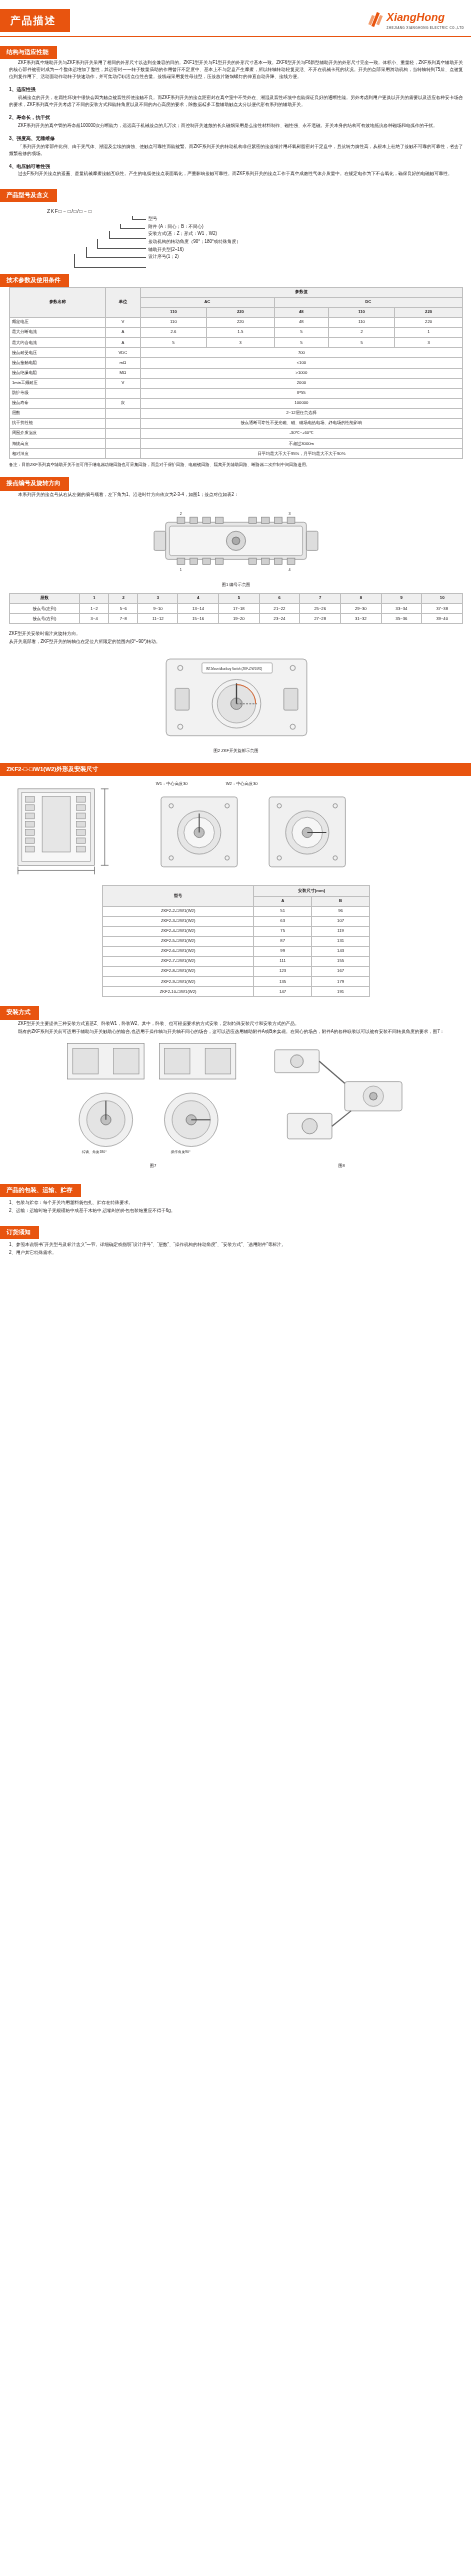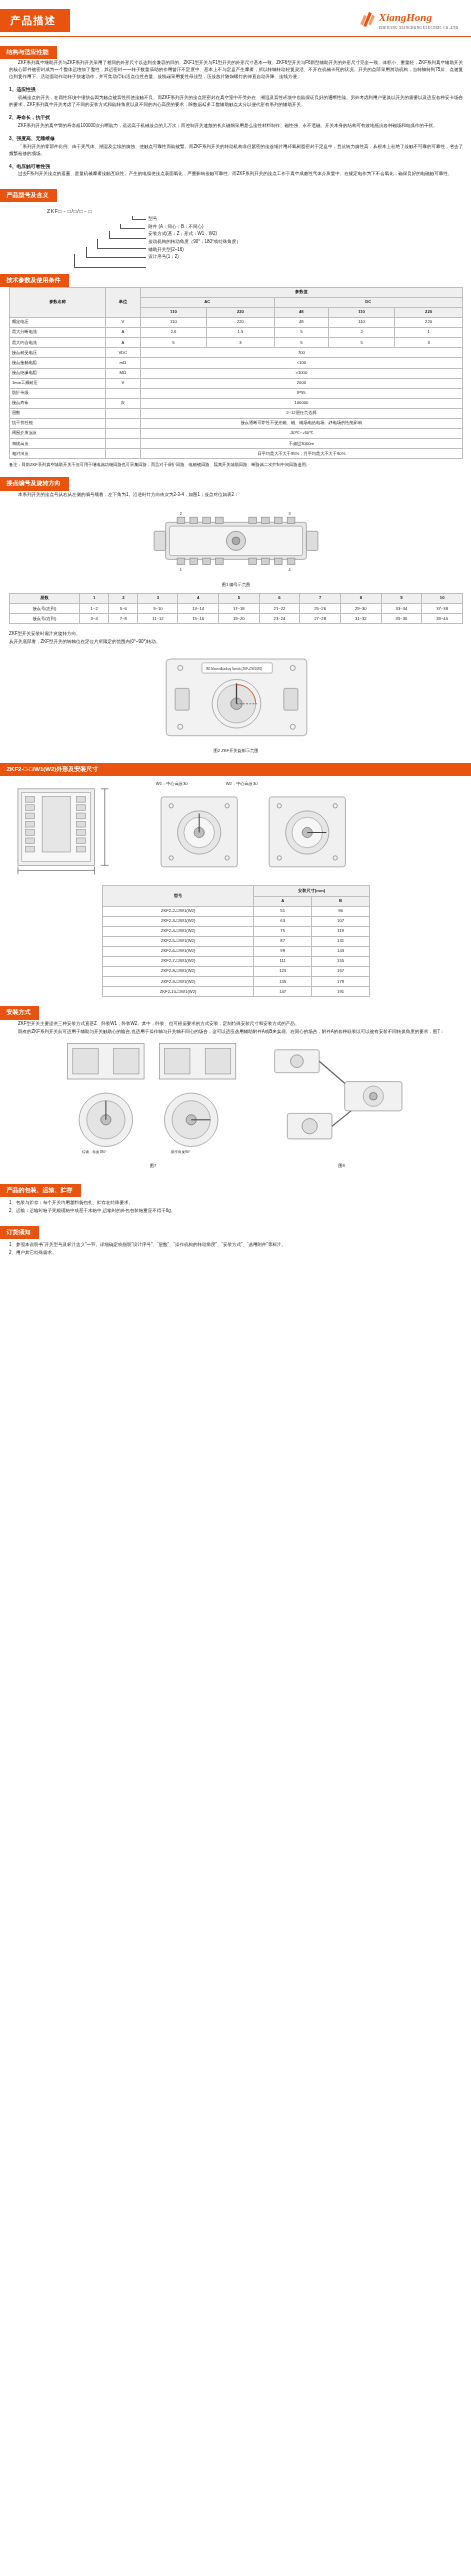--- a/index.html
+++ b/index.html
@@ -14,21 +14,21 @@
   }
   .page { width:472px; padding: 0 0 19px 0; }
 
   
   .topbar { position:relative; height: 37px; border-bottom: 1.9px solid #e8540f; }
   .topbar .title-wrap { position:absolute; left:0; top:9px; }
   .topbar .title-bar {
     background:#e8540f; color:#fff; font-size:10.2px; font-weight:bold;
     padding: 3.8px 14px 3.8px 10.2px; display:inline-block; letter-spacing:1.3px;
   }
-  .logo { position:absolute; right:14px; top:9px; display:flex; align-items:center; gap:3.8px;font-family:Liberation Serif, serif;}
+  .logo { position:absolute; right:8px; top:9px; display:flex; align-items:center; gap:3.8px;}
   .logo .mark { width:15.3px; height:15.3px; position:relative; }
   .logo .mark span { position:absolute; background:#e8540f; }
   .logo .mark .s1 { left:6.4px; top:0; width:2.6px; height:15.3px; transform: rotate(22deg); }
   .logo .mark .s2 { left:2.6px; top:2.6px; width:2.6px; height:10.2px; transform: rotate(22deg); background:#f39d6e;}
   .logo .mark .s3 { left:10.2px; top:2.6px; width:2.6px; height:10.2px; transform: rotate(22deg); background:#f39d6e;}
   .logo .txt { font-size:11px; font-weight:bold; color:#e8540f; font-style:italic; letter-spacing:0px;}
   .logo .txt small { display:block; font-size:3.2px; font-style:normal; color:#777; letter-spacing:0.3px;}
 
   
   .sec-head {

